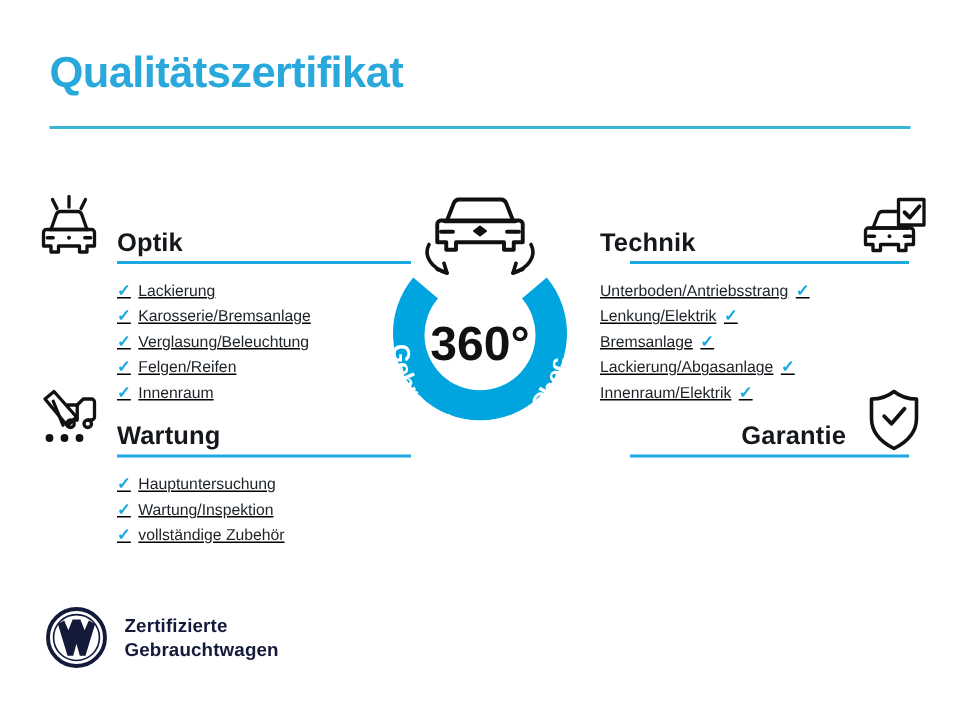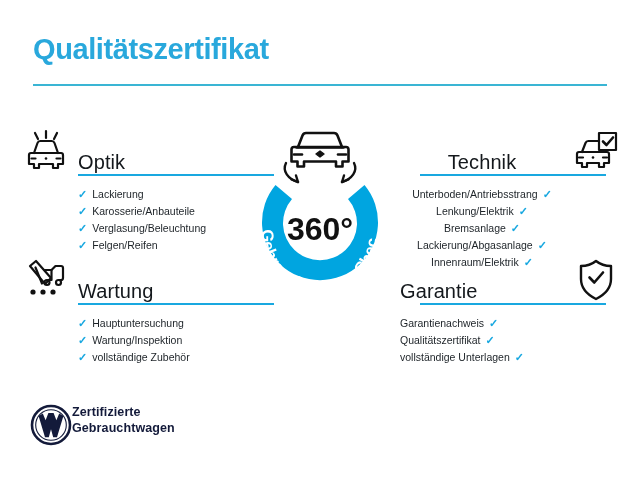--- a/index.html
+++ b/index.html
@@ -29,22 +29,22 @@
     position: absolute;
     left: 33px; top: 84px;
     width: 574px; height: 2px;
     background: #3ab5d4;
   }
 
   
   .section { position: absolute; }
   .sec-optik    { left: 22px;  top: 128px; width: 220px; }
   .sec-wartung  { left: 22px;  top: 257px; width: 220px; }
-  .sec-technik  { right: 20px; top: 128px; width: 220px; text-align: center; }
-  .sec-garantie { right: 20px; top: 257px; width: 220px; text-align: left; }
+  .sec-technik  { right: 20px; top: 128px; width: 220px; text-align: left; }
+  .sec-garantie { right: 20px; top: 257px; width: 220px; text-align: right; }
 
   .sec-head {
     position: relative;
     height: 48px;
   }
   .sec-icon {
     position: absolute;
     top: 0;
     width: 48px; height: 46px;
   }
@@ -56,41 +56,41 @@
     position: absolute;
     bottom: 0;
   }
   .sec-optik .sec-title-wrap, .sec-wartung .sec-title-wrap {
     left: 56px; right: 0;
   }
   .sec-technik .sec-title-wrap, .sec-garantie .sec-title-wrap {
     left: 0; right: 56px;
   }
   .sec-title {
-    font-size: 20px;
-    font-weight: 400;
+    font-size: 17px;
+    font-weight: 700;
     color: #14181c;
     letter-spacing: 0.1px;
     line-height: 18px;
     white-space: nowrap;
   }
   .sec-underline {
     margin-top: 3px;
     height: 2px;
     background: #19a8e0;
   }
   .sec-optik .sec-underline   { width: 186px; margin-left: 0; }
   .sec-wartung .sec-underline { width: 186px; margin-left: 0; }
   .sec-technik .sec-underline  { width: 186px; margin-left: auto; margin-right: -42px; }
   .sec-garantie .sec-underline { width: 186px; margin-left: auto; margin-right: -42px; }
 
   
   .sec-optik .sec-underline, .sec-wartung .sec-underline { width: 196px; }
 
-  .sec-list { margin-top: 10px; list-style: none; }
+  .sec-list { margin-top: 10px; list-style: none; text-decoration: underline; }
   .sec-list li {
     font-size: 10.5px;
     color: #1c2227;
     line-height: 17px;
     white-space: nowrap;
     display: block;
   }
   .sec-optik .sec-list, .sec-wartung .sec-list { padding-left: 56px; }
   .sec-technik .sec-list, .sec-garantie .sec-list { padding-right: 56px; }
 
@@ -108,21 +108,22 @@
     left: 238px; top: 123px;
     width: 164px; height: 186px;
   }
   .badge svg { display: block; width: 100%; height: 100%; }
 
   
   .vw-footer {
     position: absolute;
     left: 30px; top: 404px;
     display: flex;
-    align-items: flex-start;
+    align-items: center;
+    gap: 11px;
   }
   .vw-logo { width: 42px; height: 42px; }
   .vw-logo svg { display: block; width: 100%; height: 100%; }
   .vw-text {
     font-size: 12.5px;
     font-weight: 700;
     color: #131a3a;
     line-height: 16px;
     letter-spacing: 0.1px;
   }
@@ -156,23 +157,24 @@
           <path d="M34.5 30.5 h4"></path>
         </svg>
       </div>
       <div class="sec-title-wrap">
         <div class="sec-title">Optik</div>
         <div class="sec-underline"></div>
       </div>
     </div>
     <ul class="sec-list">
       <li><span class="check">✓</span><span>Lackierung</span></li>
-      <li><span class="check">✓</span><span>Karosserie/Anbauteile</span></li>
+      <li><span class="check">✓</span><span>Karosserie/Bremsanlage</span></li>
       <li><span class="check">✓</span><span>Verglasung/Beleuchtung</span></li>
       <li><span class="check">✓</span><span>Felgen/Reifen</span></li>
+      <li><span class="check">✓</span><span>Innenraum</span></li>
     </ul>
   </div>
 
   <div class="section sec-wartung">
     <div class="sec-head">
       <div class="sec-icon">
         <svg viewBox="0 0 48 46" fill="none" stroke="#111" stroke-width="2.2" stroke-linecap="round" stroke-linejoin="round">
 
           <path d="M8 9 L14 4 L29 21 L23 27 Z"></path>
           <path d="M13.5 10.5 L20 26.5"></path>
@@ -237,25 +239,20 @@
         <svg viewBox="0 0 48 46" fill="none" stroke="#111" stroke-width="2.4" stroke-linecap="round" stroke-linejoin="round">
           <path d="M24 4 C19 8 13 9 9 9 v13 c0 10 7 16 15 20 c8 -4 15 -10 15 -20 V9 c-4 0 -10 -1 -15 -5 z"></path>
           <path d="M17.5 20.5 l4.8 5 L31 15.5" stroke-width="2.6"></path>
         </svg>
       </div>
       <div class="sec-title-wrap">
         <div class="sec-title">Garantie</div>
         <div class="sec-underline"></div>
       </div>
     </div>
-    <ul class="sec-list">
-      <li><span>Garantienachweis</span><span class="check">✓</span></li>
-      <li><span>Qualitätszertifikat</span><span class="check">✓</span></li>
-      <li><span>vollständige Unterlagen</span><span class="check">✓</span></li>
-    </ul>
   </div>
 
   <div class="badge">
     <svg viewBox="0 0 164 186">
       <defs>
         <path id="arcPath" d="M 24 112 A 58 58 0 0 0 140 112"></path>
       </defs>
 
       <g>
         <path d="M 37.5 62

